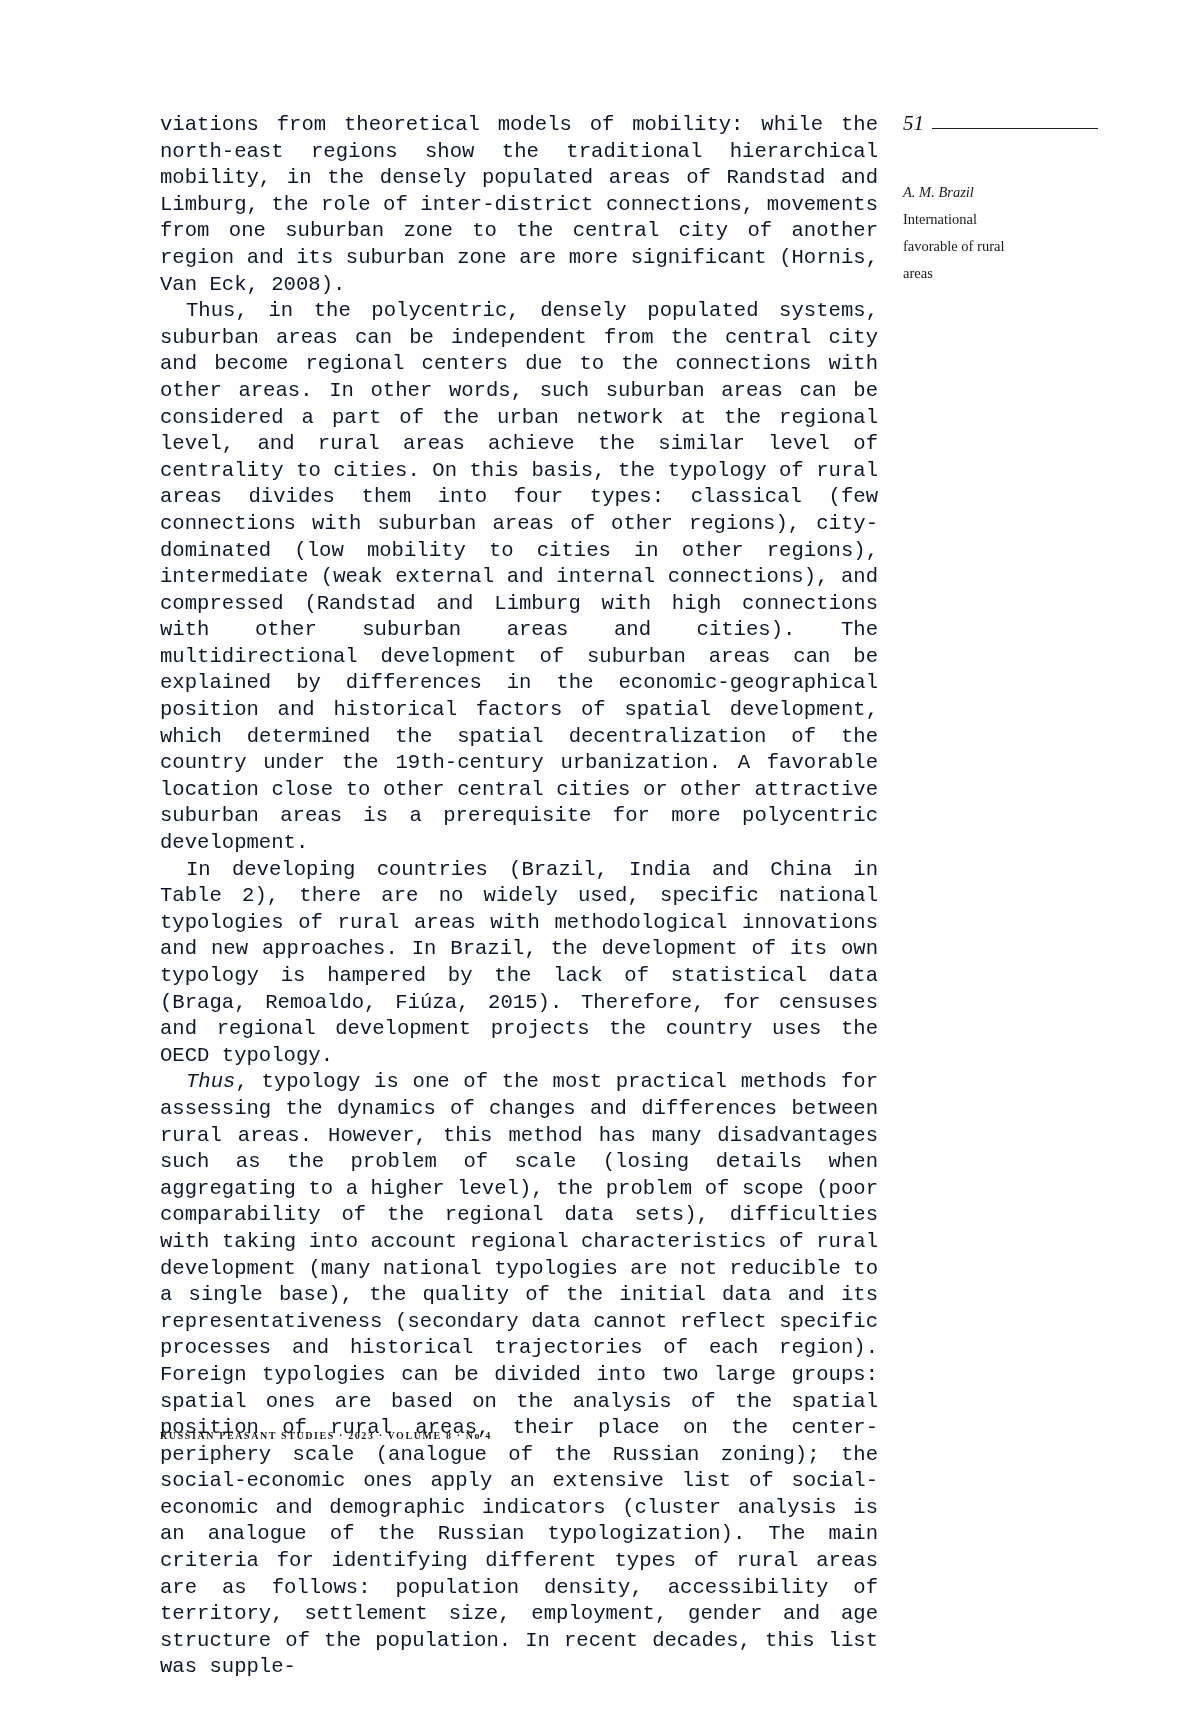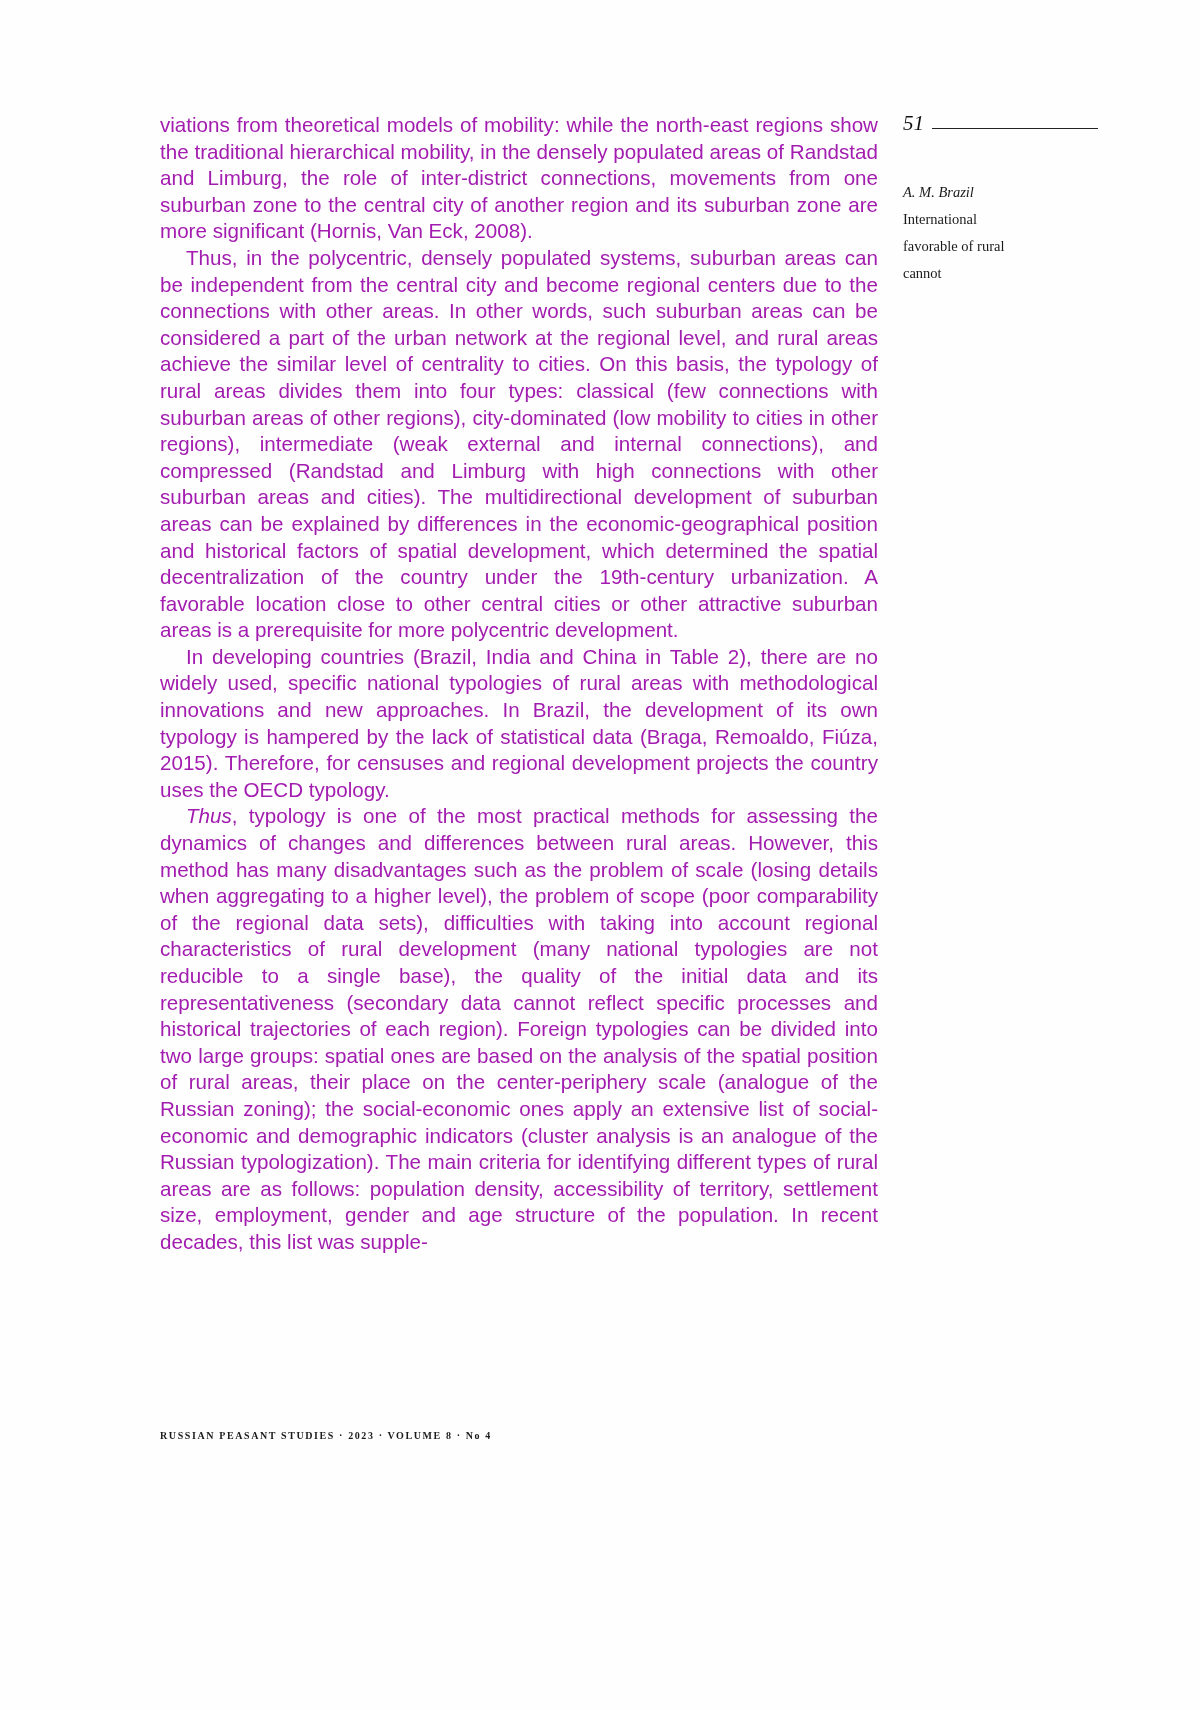--- a/index.html
+++ b/index.html
@@ -21,26 +21,26 @@
     height: 1710px;
     background: #fefefe;
   }
   .content {
     position: absolute;
     left: 160px;
     top: 112px;
     width: 718px;
   }
   .body-text {
-    font-family: Liberation Sans, sans-serif;
+    font-family: Liberation Mono, monospace;
     font-size: 20.6px;
     line-height: 26.6px;
     text-align: justify;
     text-justify: inter-word;
-    color: #a21caf;
+    color: #0f172a;
     margin: 0;
   }
   .body-text p {
     margin: 0;
     text-indent: 0;
   }
   .body-text p.indent {
     text-indent: 26px;
   }
   .body-text i {
@@ -116,19 +116,19 @@
 
   <div class="margin-col">
     <div class="page-number-row">
       <span class="page-number">51</span>
       <span class="rule"></span>
     </div>
     <div class="running-head">
       <span class="author">A. M. Brazil</span>
       <span class="title">International</span>
       <span class="title">favorable of rural</span>
-      <span class="title">cannot</span>
+      <span class="title">areas</span>
     </div>
   </div>
 
   <div class="footer">RUSSIAN PEASANT STUDIES · 2023 · VOLUME 8 · No 4</div>
 
 </div>
 
 </body></html>

